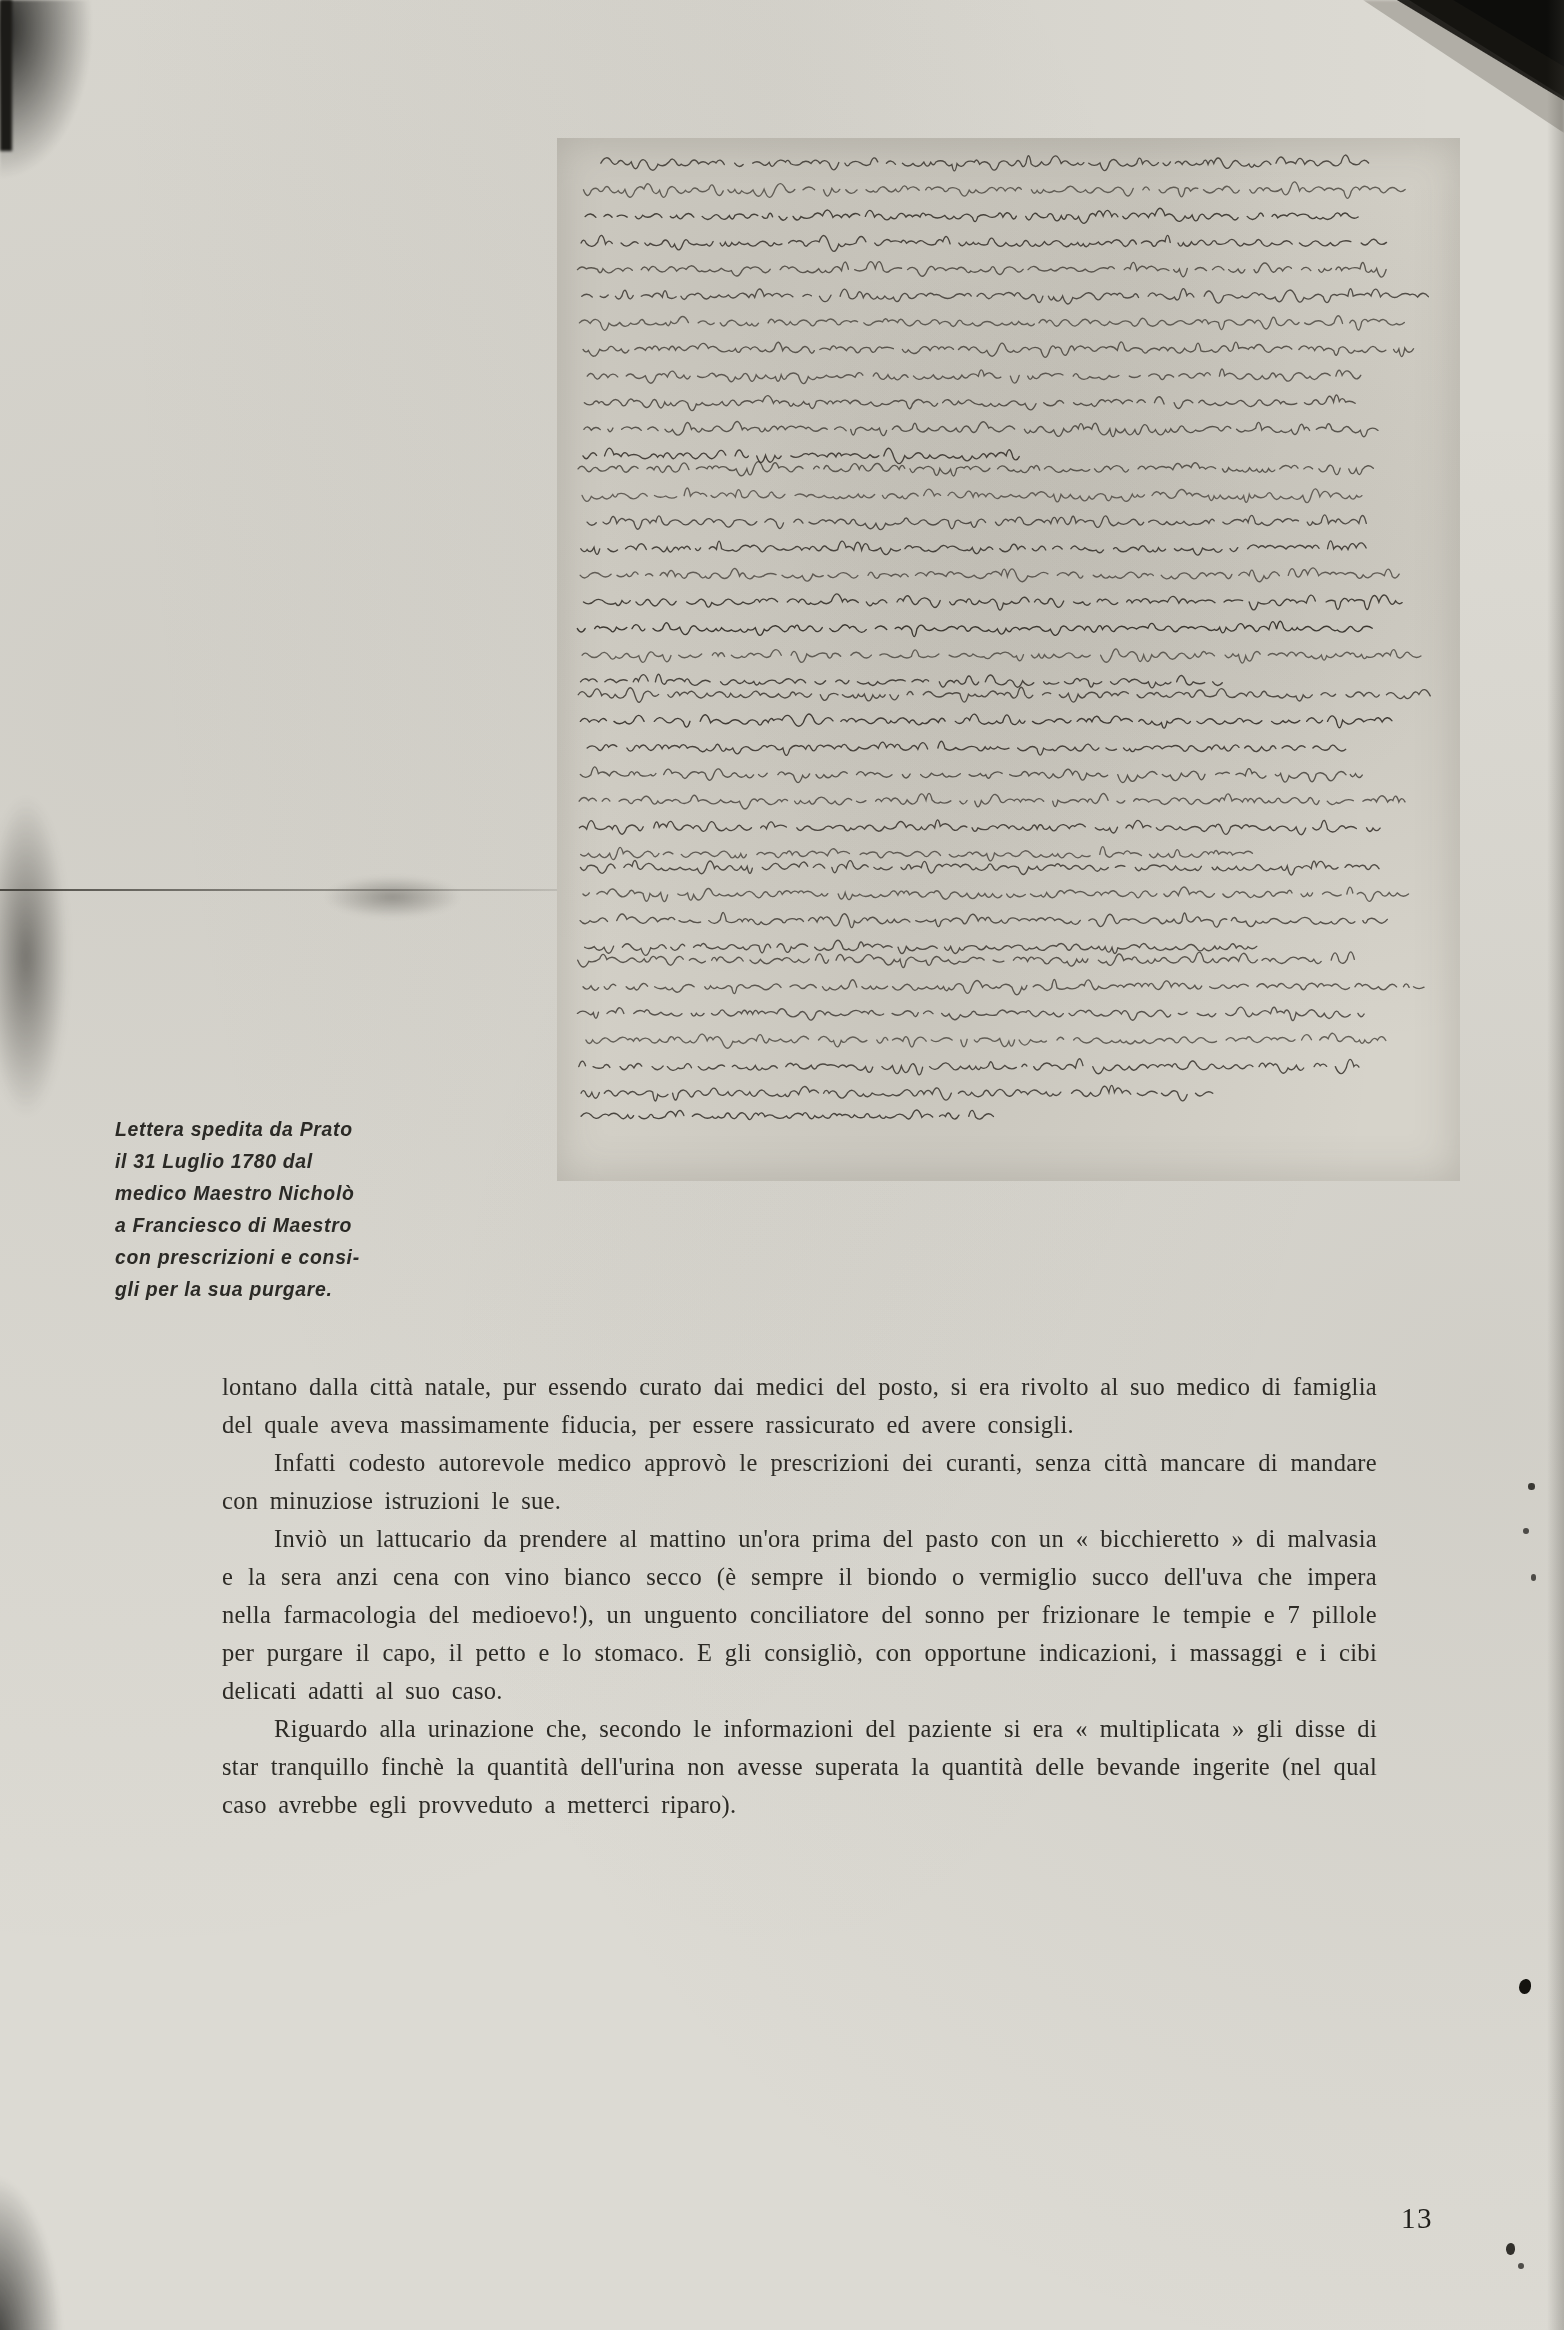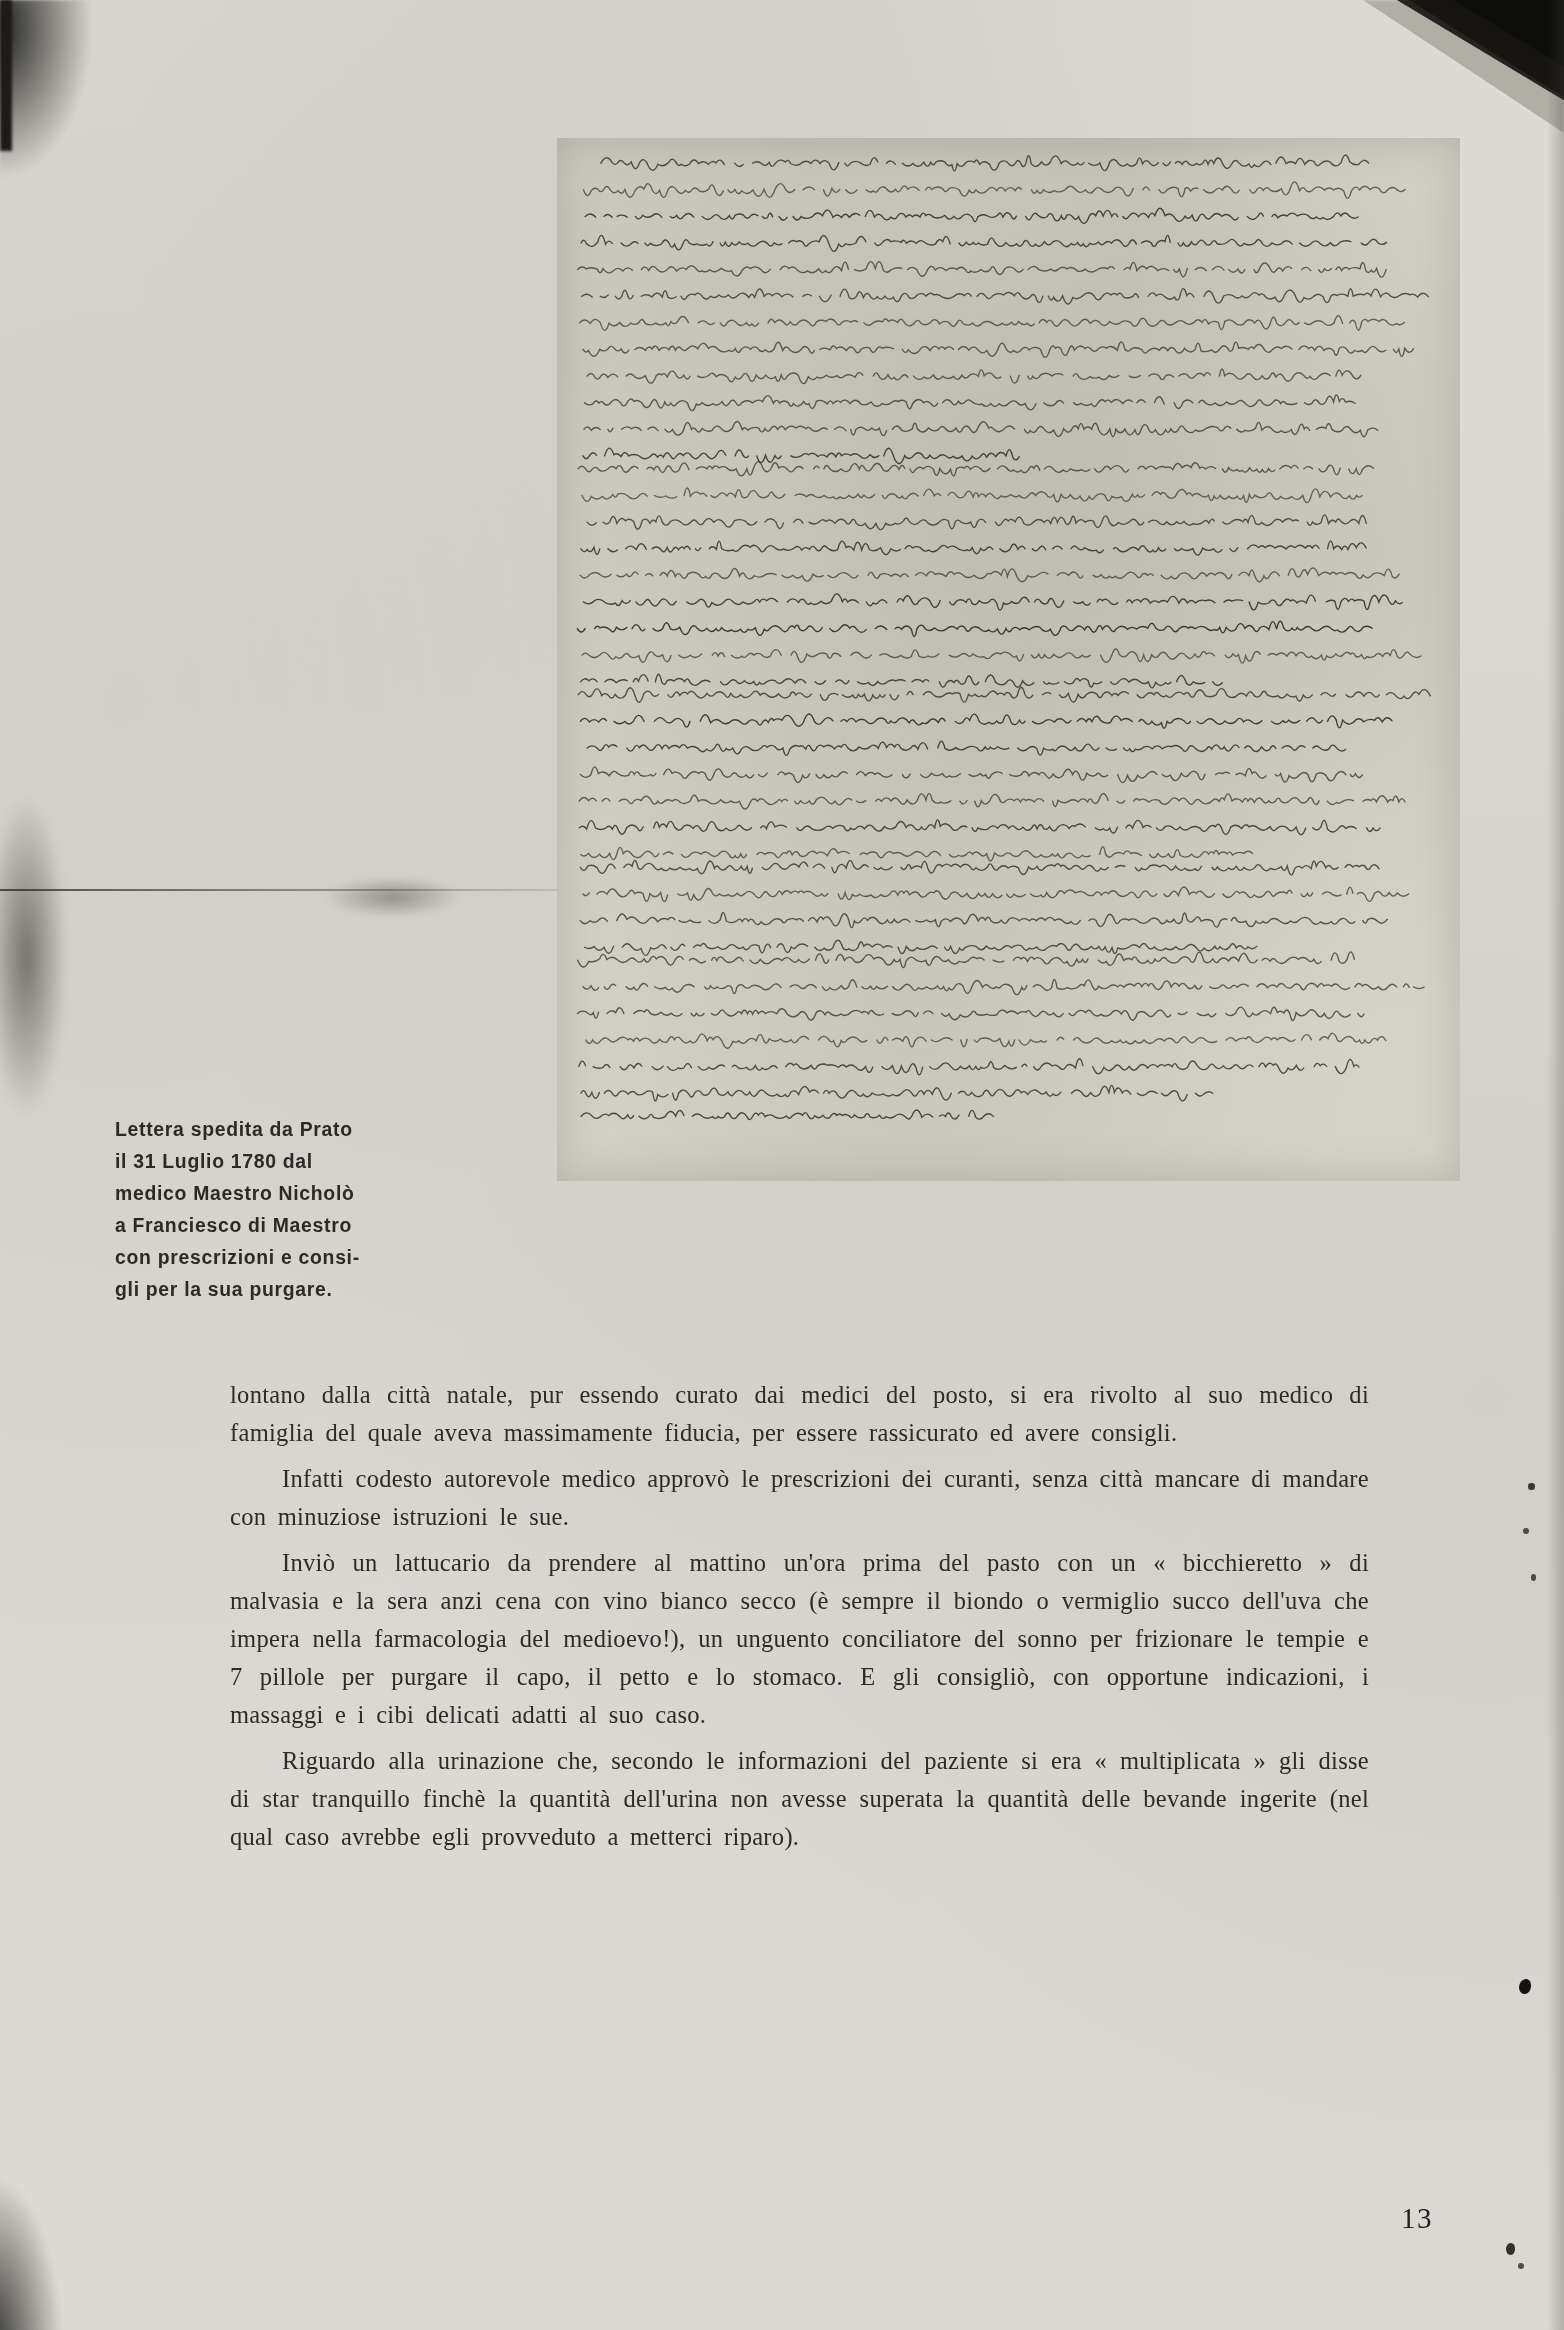--- a/index.html
+++ b/index.html
@@ -84,31 +84,31 @@
       radial-gradient(ellipse at 65% 8%,  rgba(130,126,116,.16), transparent 50%);
     box-shadow: inset 0 0 43px rgba(90,86,78,.25);
   }
   .manuscript svg { display:block; width:100%; height:100%; }
 
   
   .caption {
     position:absolute; left:115px; top:1113px; width:331px;
     font-family:"Liberation Sans", sans-serif;
     font-weight:bold; font-size:19.4px; line-height:32px;
-    letter-spacing:0.7px; color:#2b2a26;
+    letter-spacing:0.7px; color:#2b2a26;font-style:italic;
   }
 
   
   .body-text {
     position:absolute; left:222px; top:1368px; width:1155px;
     font-size:24.5px; line-height:38px;
     text-align:justify; word-spacing:5px; letter-spacing:0.3px;
     color:#2d2b26;
   }
-  .body-text p { margin:8px; text-indent:52px; }
+  .body-text p { margin:0; text-indent:52px; }
   .body-text p.first { text-indent:0; }
 
   
   .page-number {
     position:absolute; left:1401px; top:2202px;
     font-size:29px; color:#1f1e1a; letter-spacing:1.4px;
   }
 </style>
 </head>
 <body>

